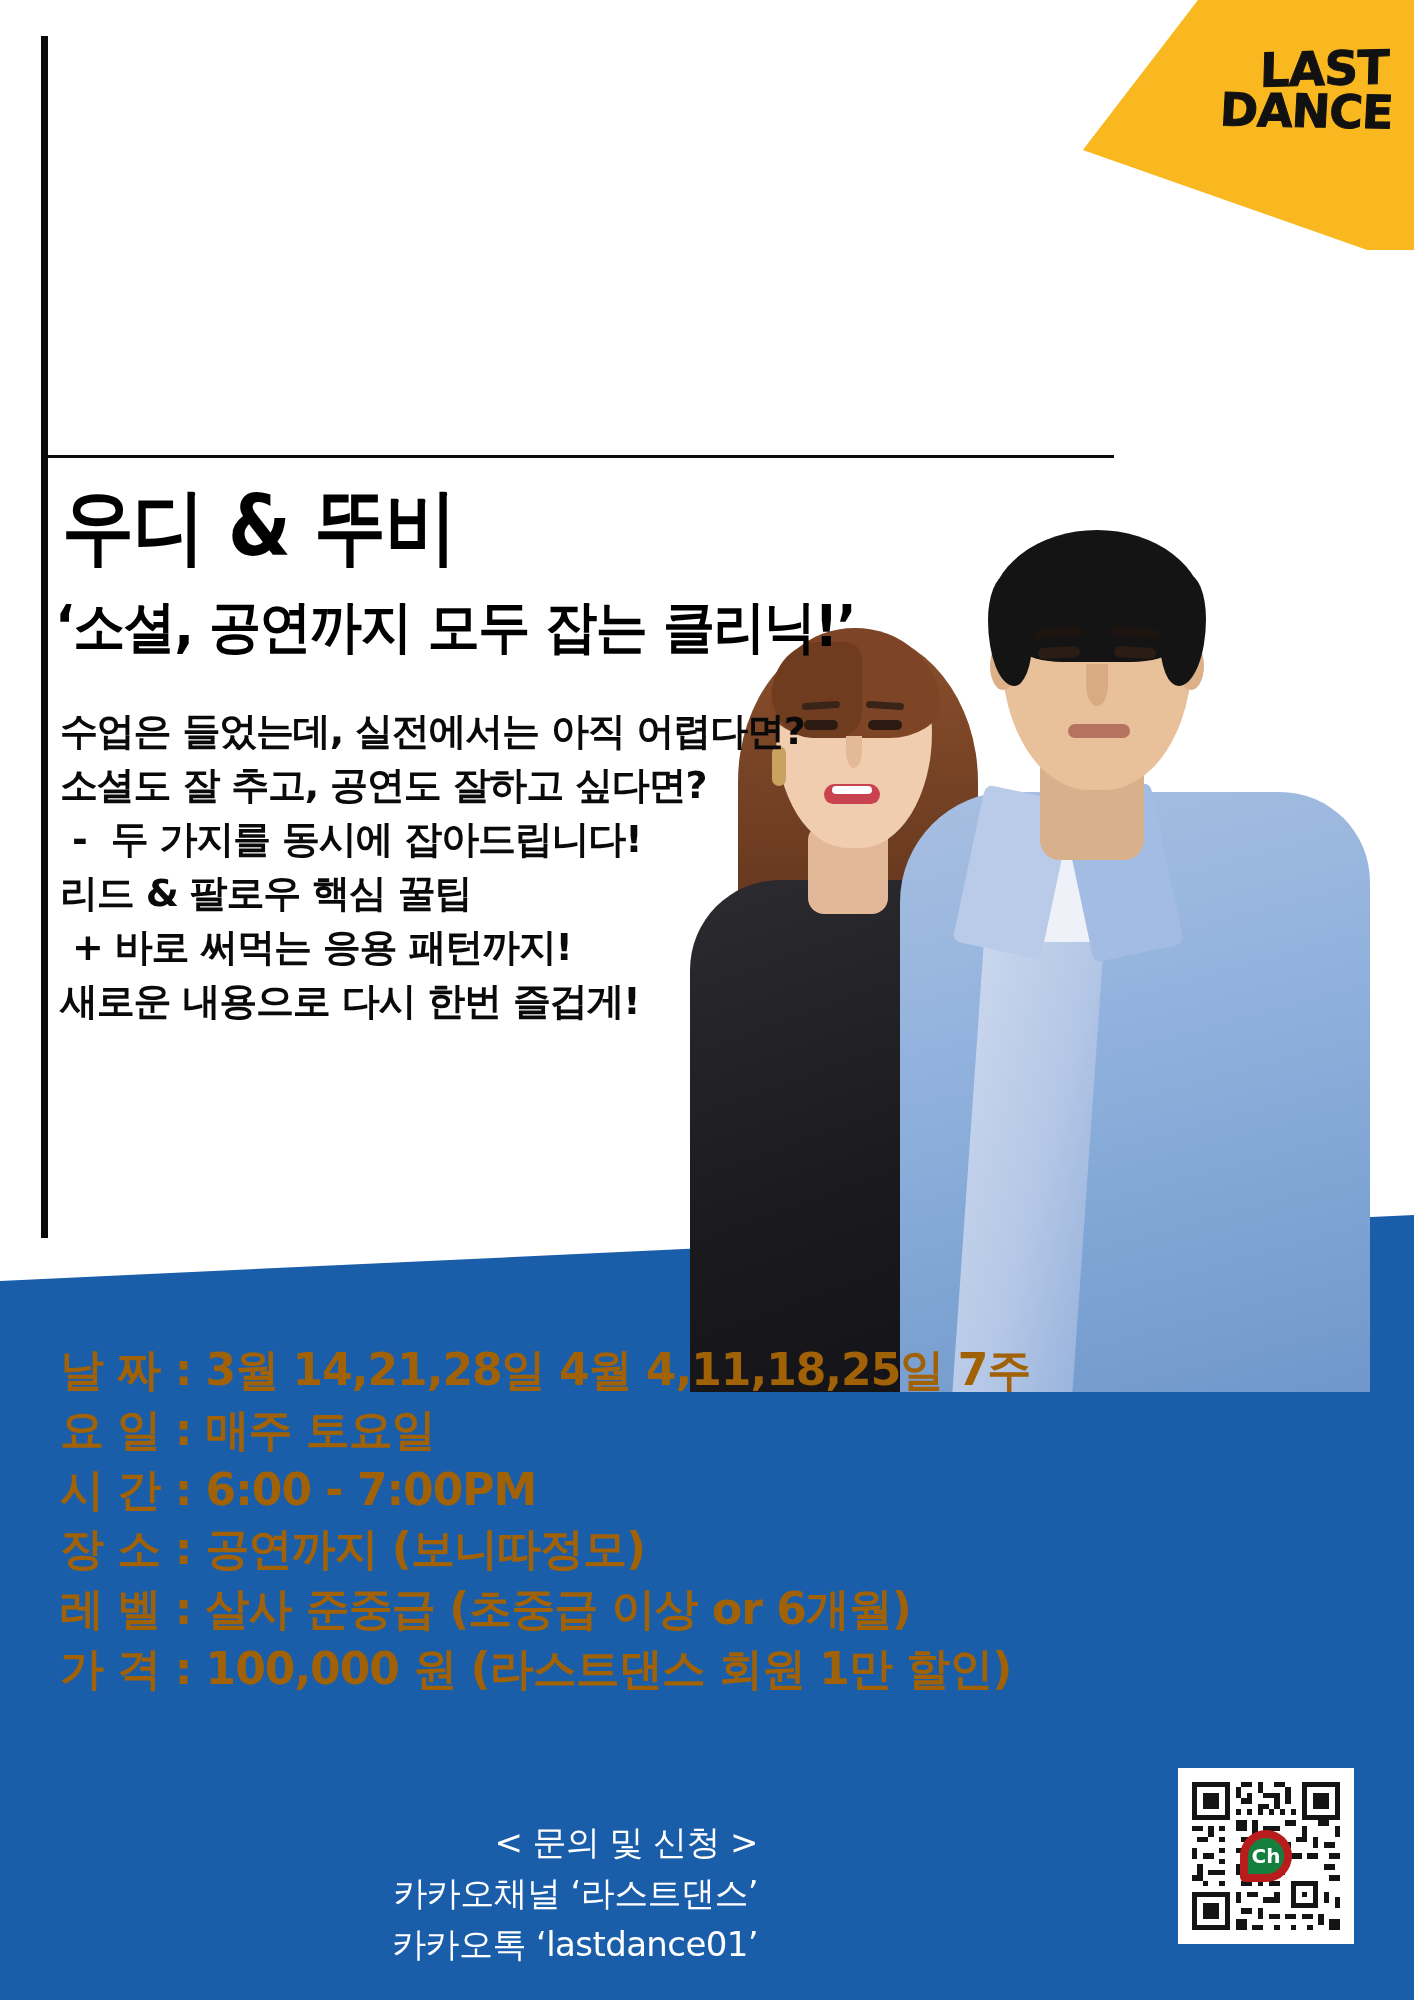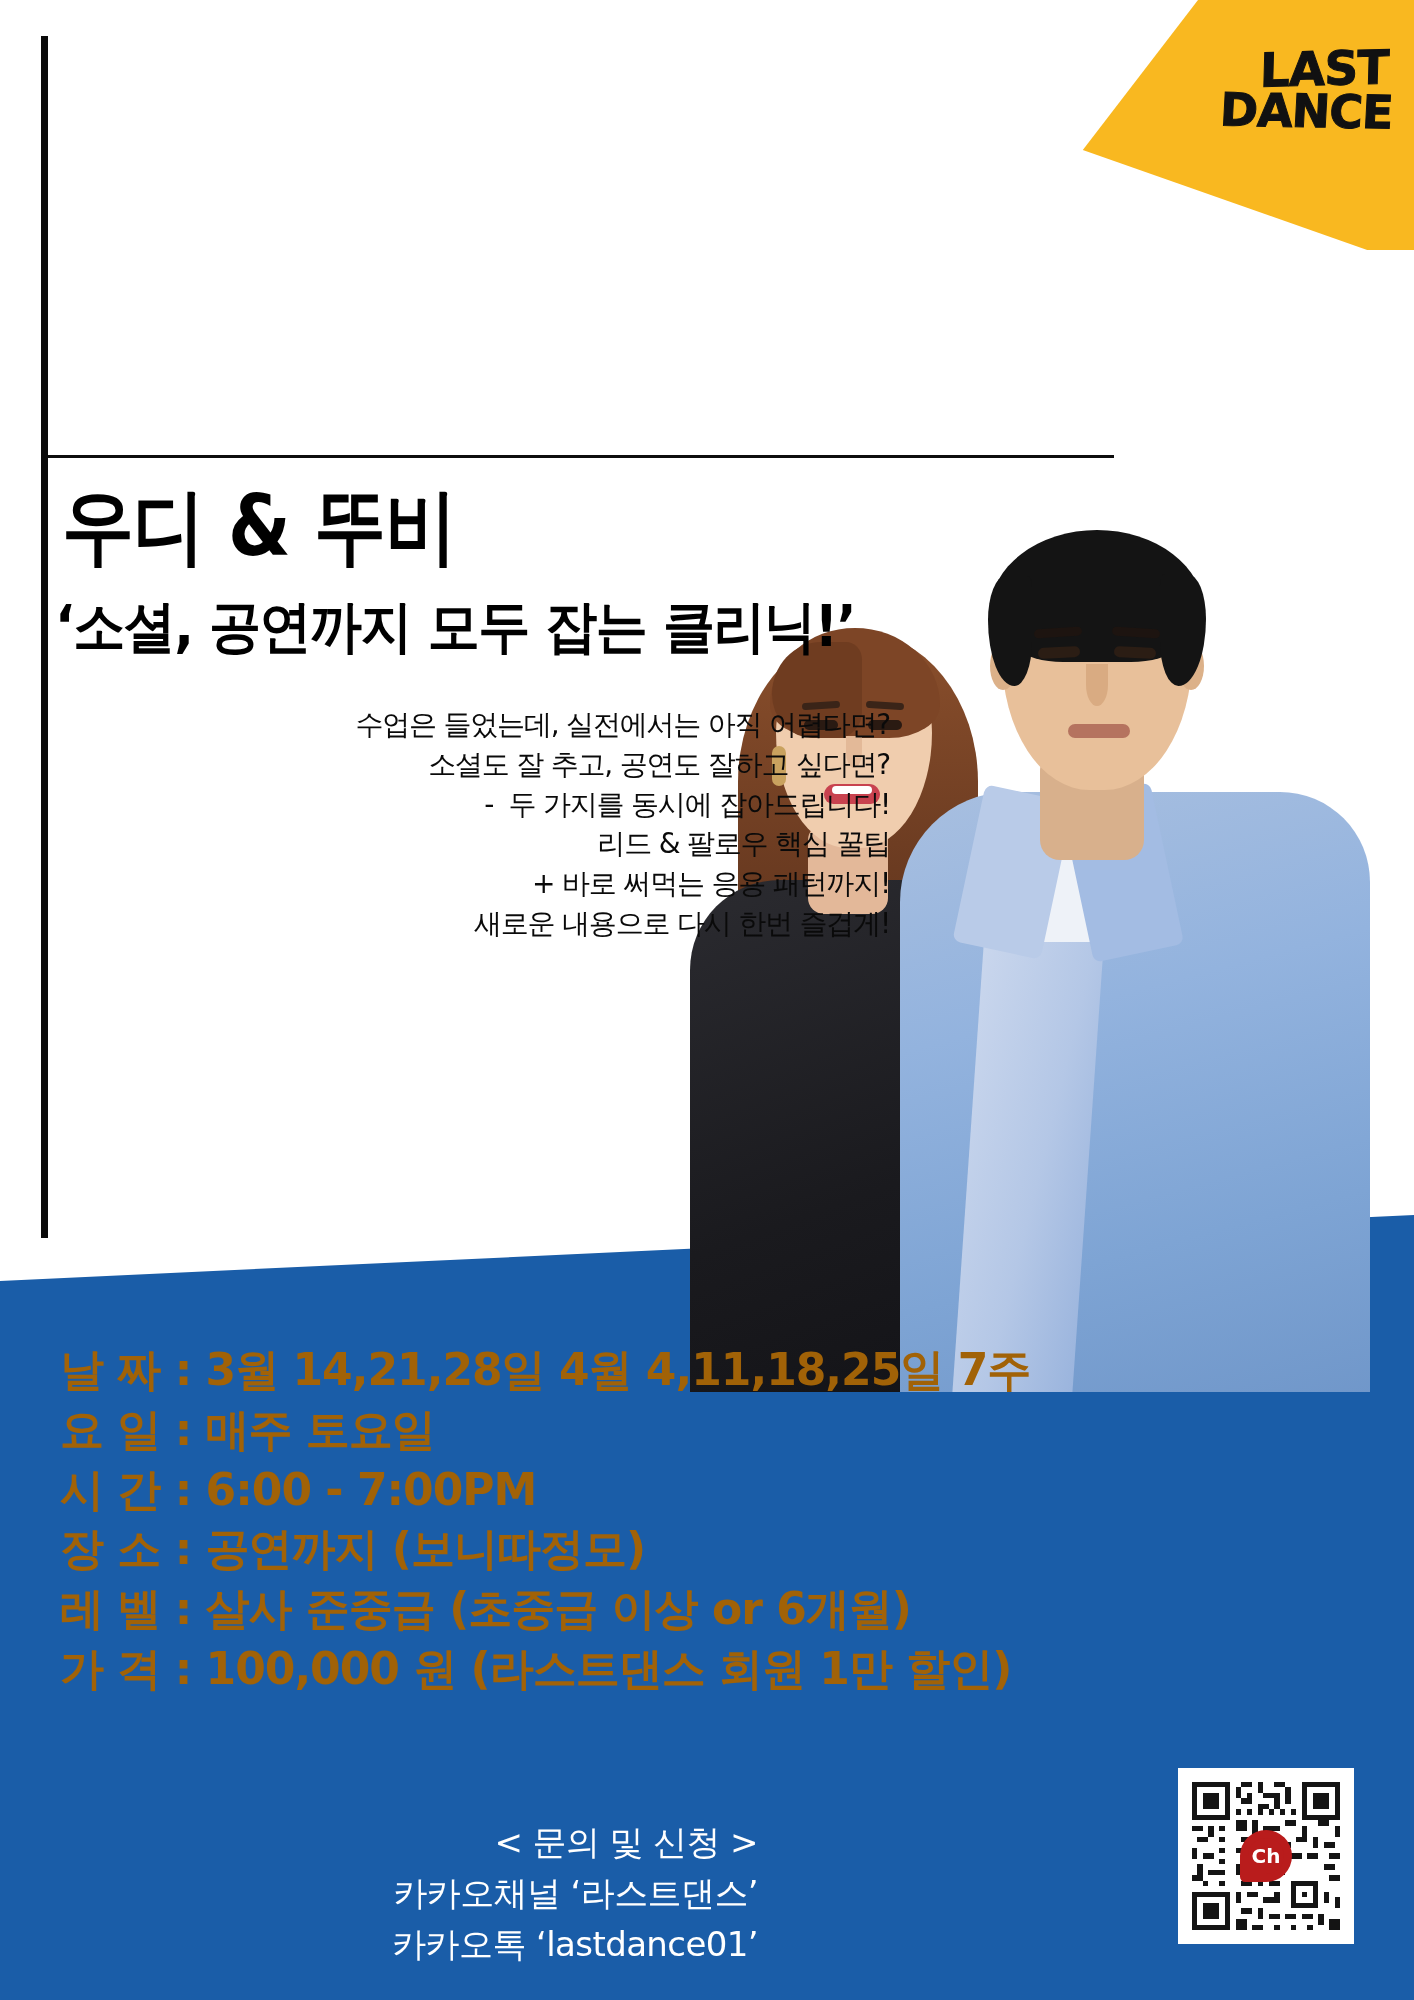--- a/index.html
+++ b/index.html
@@ -116,27 +116,26 @@
 
   
   .body-lines{
     position:absolute;
     left:60px; top:705px;
     z-index:4;
     width:830px;
   }
   .body-line{
     font-family:"DejaVu Sans",sans-serif;
-    font-weight:400;
-    font-size:28px;
+    font-weight:700;
+    font-size:38px;
     line-height:1.42;
     letter-spacing:-1.2px;
     color:#0a0a0a;
     white-space:pre;
-    text-align:right;
   }
 
   
   .photo{
     position:absolute;
     left:672px; top:492px;
     width:742px; height:900px;
     z-index:2;
     overflow:hidden;
   }
@@ -322,21 +321,21 @@
     position:relative;
     width:100%; height:100%;
     background:#ffffff;
   }
   .qr-canvas svg{ display:block; width:100%; height:100%; }
   .qr-bubble{
     position:absolute;
     left:50%; top:50%;
     transform:translate(-50%,-50%);
     width:52px; height:52px;
-    background:#b91c1c;
+    background:#15803d;
     border:8px solid #b91c1c;
     border-radius:50% 50% 50% 10%;
     display:flex; align-items:center; justify-content:center;
     color:#fff;
     font-family:"DejaVu Sans",sans-serif;
     font-weight:bold;
     font-size:20px;
   }
 </style>
 </head>

